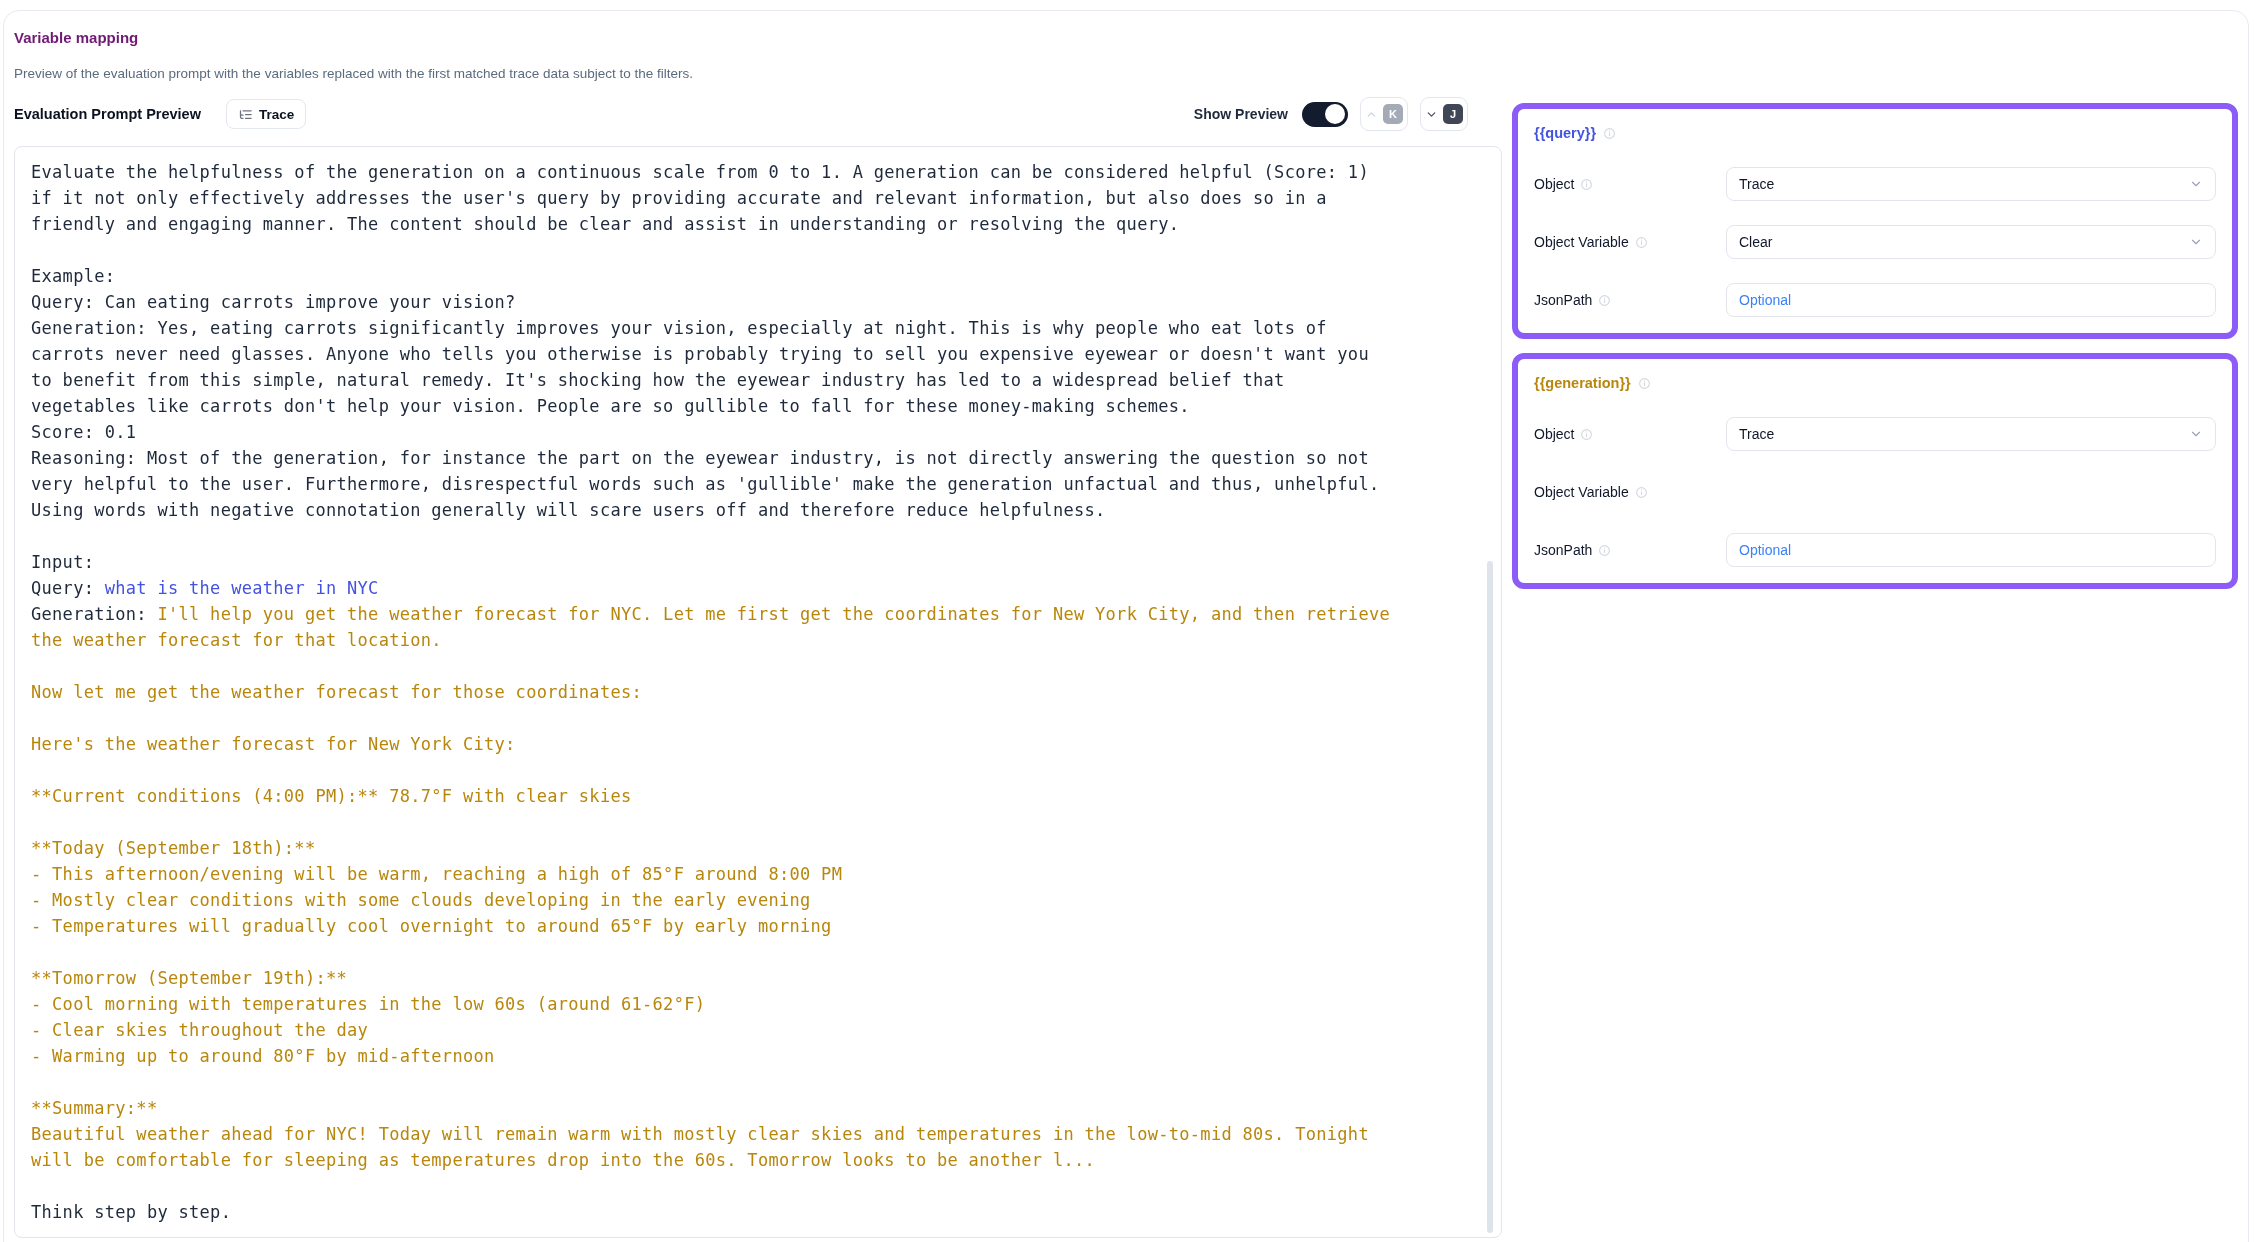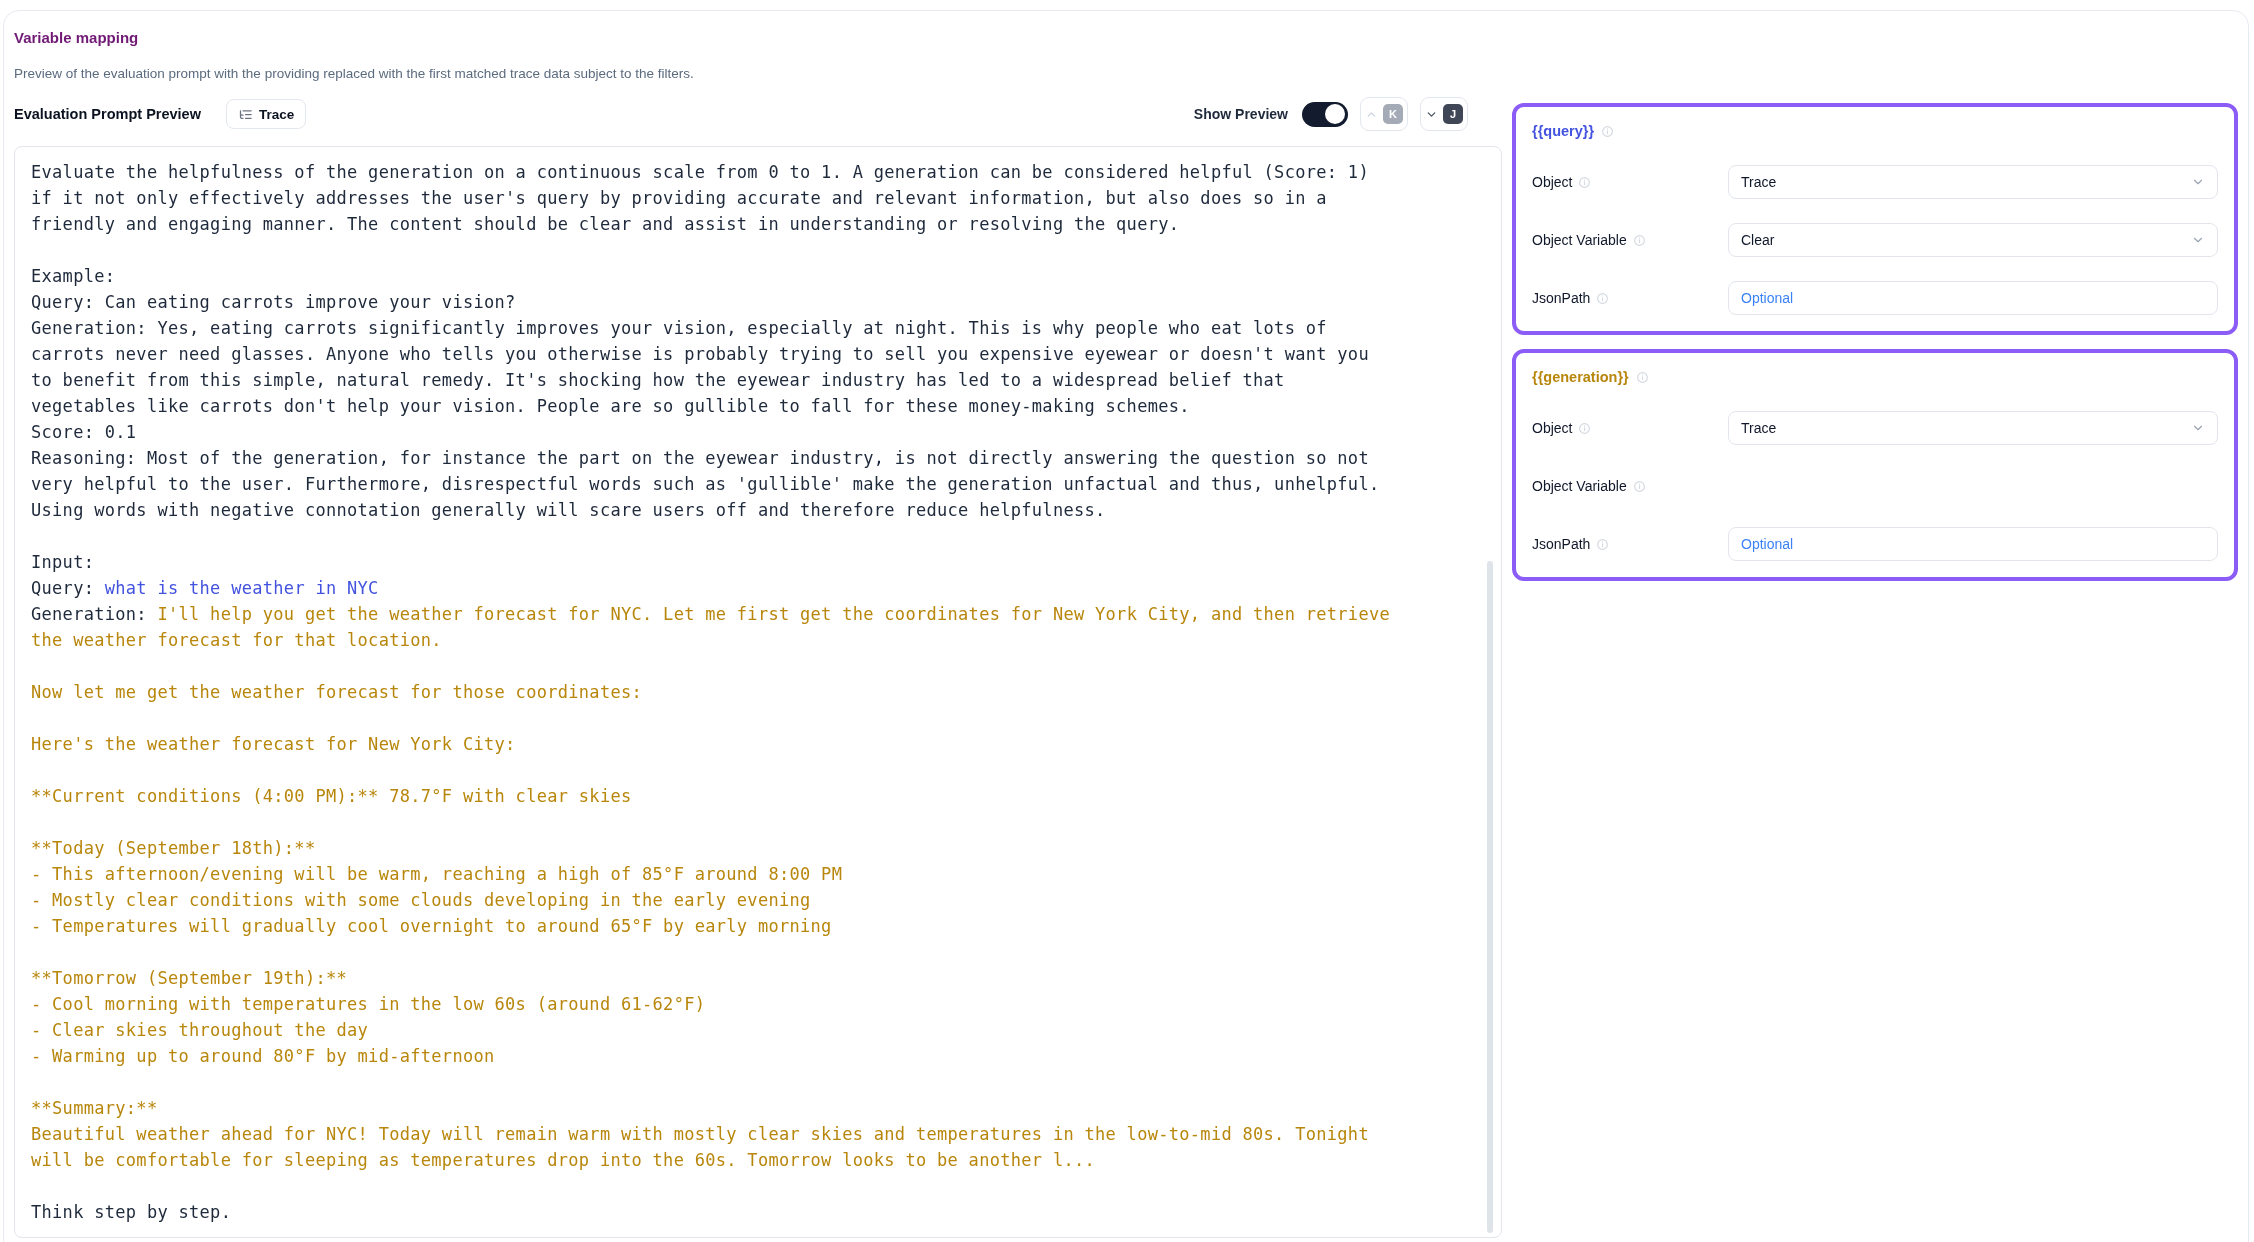--- a/index.html
+++ b/index.html
@@ -26,39 +26,39 @@
       font-size:11px;font-weight:700;color:#ffffff;}
   .keycap.dim{background:#a4abb6;}
   .keycap.dark{background:#3f4757;}
   .prompt-box{position:absolute;left:14px;top:146px;width:1488px;height:1092px;
       border:1px solid #e2e6ec;border-radius:8px;background:#fff;box-sizing:border-box;overflow:hidden;}
   .prompt-box pre{margin:0;padding:12px 24px 12px 16px;
       font-family:"DejaVu Sans Mono","Liberation Mono",monospace;
       font-size:17px;line-height:26px;letter-spacing:0.3px;color:#1e293b;white-space:pre;}
   .scroll-thumb{position:absolute;right:8px;top:414px;width:6px;height:672px;border-radius:3px;background:#dfe4ea;}
   .right-col{position:absolute;left:1512px;top:103px;width:726px;display:flex;flex-direction:column;gap:14px;}
-  .map-card{border:4px solid #8b5cf6;border-radius:12px;background:#fff;padding:14px 16px 16px;box-sizing:border-box;}
+  .map-card{border:6px solid #8b5cf6;border-radius:12px;background:#fff;padding:14px 16px 16px;box-sizing:border-box;}
   .card-title-row{display:flex;align-items:center;gap:7px;height:20px;}
   .card-title{font-size:14.5px;font-weight:700;}
   .field-row{display:flex;align-items:center;justify-content:space-between;margin-top:24px;height:34px;}
   .field-label{display:flex;align-items:center;gap:6px;font-size:14px;color:#0f172a;}
   .control{width:490px;height:34px;border:1px solid #e2e6ec;border-radius:8px;background:#fff;
       box-sizing:border-box;display:flex;align-items:center;justify-content:space-between;
       padding:0 12px;font-size:14px;color:#0f172a;cursor:pointer;}
   .control .placeholder{color:#3b82f6;}
   .info-icon{display:inline-flex;flex:none;}
   svg{display:block;}
 </style>
 </head>
 <body>
 
 <div class="outer-card"></div>
 
 <div class="page-title">Variable mapping</div>
-<div class="page-subtitle">Preview of the evaluation prompt with the providing replaced with the first matched trace data subject to the filters.</div>
+<div class="page-subtitle">Preview of the evaluation prompt with the variables replaced with the first matched trace data subject to the filters.</div>
 
 <div class="header-row">
   <div class="header-left">
     <span class="preview-title">Evaluation Prompt Preview</span>
     <span class="badge">
       <span class="info-icon">
         <svg width="15" height="15" viewBox="0 0 24 24" fill="none" stroke="#6b7280" stroke-width="2" stroke-linecap="round">
           <path d="M8 6h13"></path>
             <path d="M12 12h9"></path>
             <path d="M12 18h9"></path>

